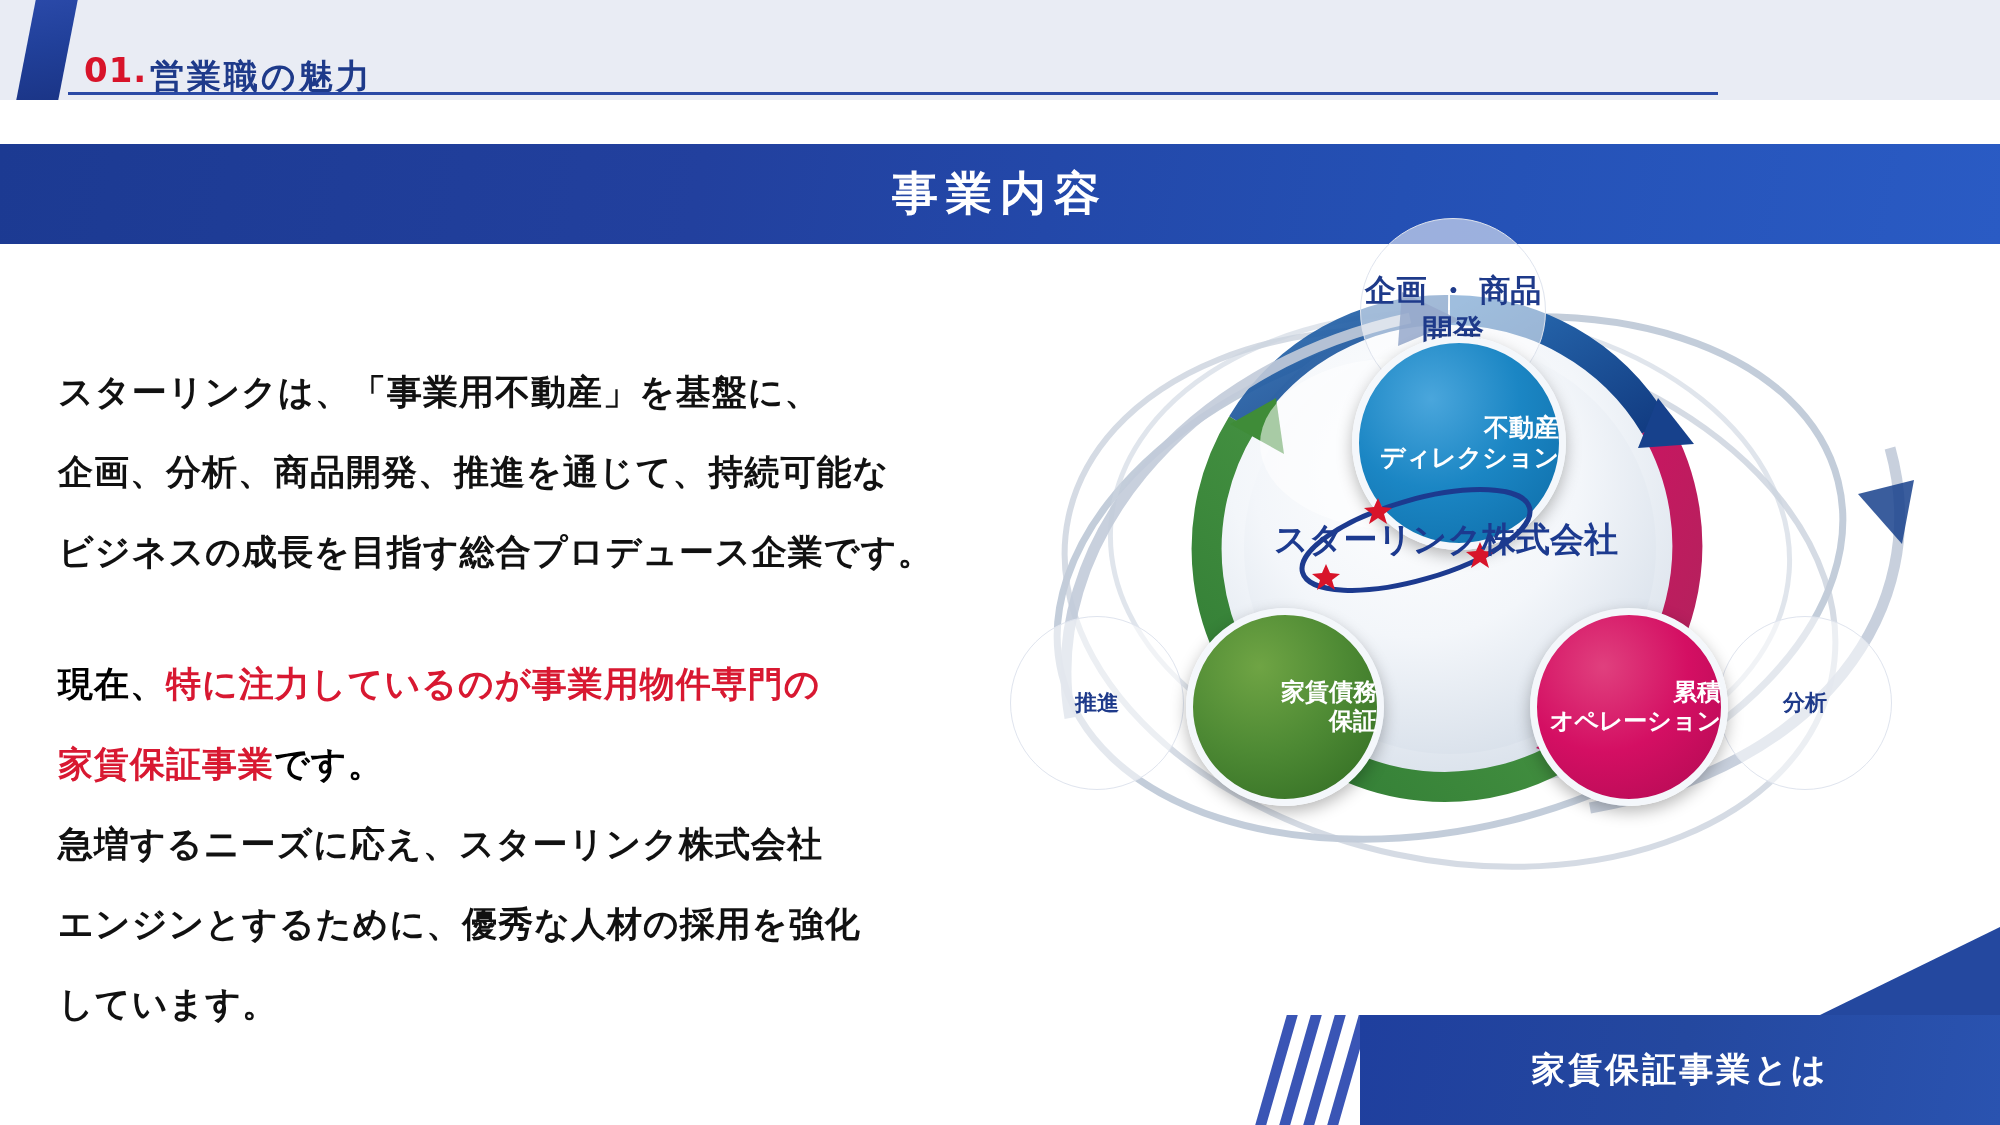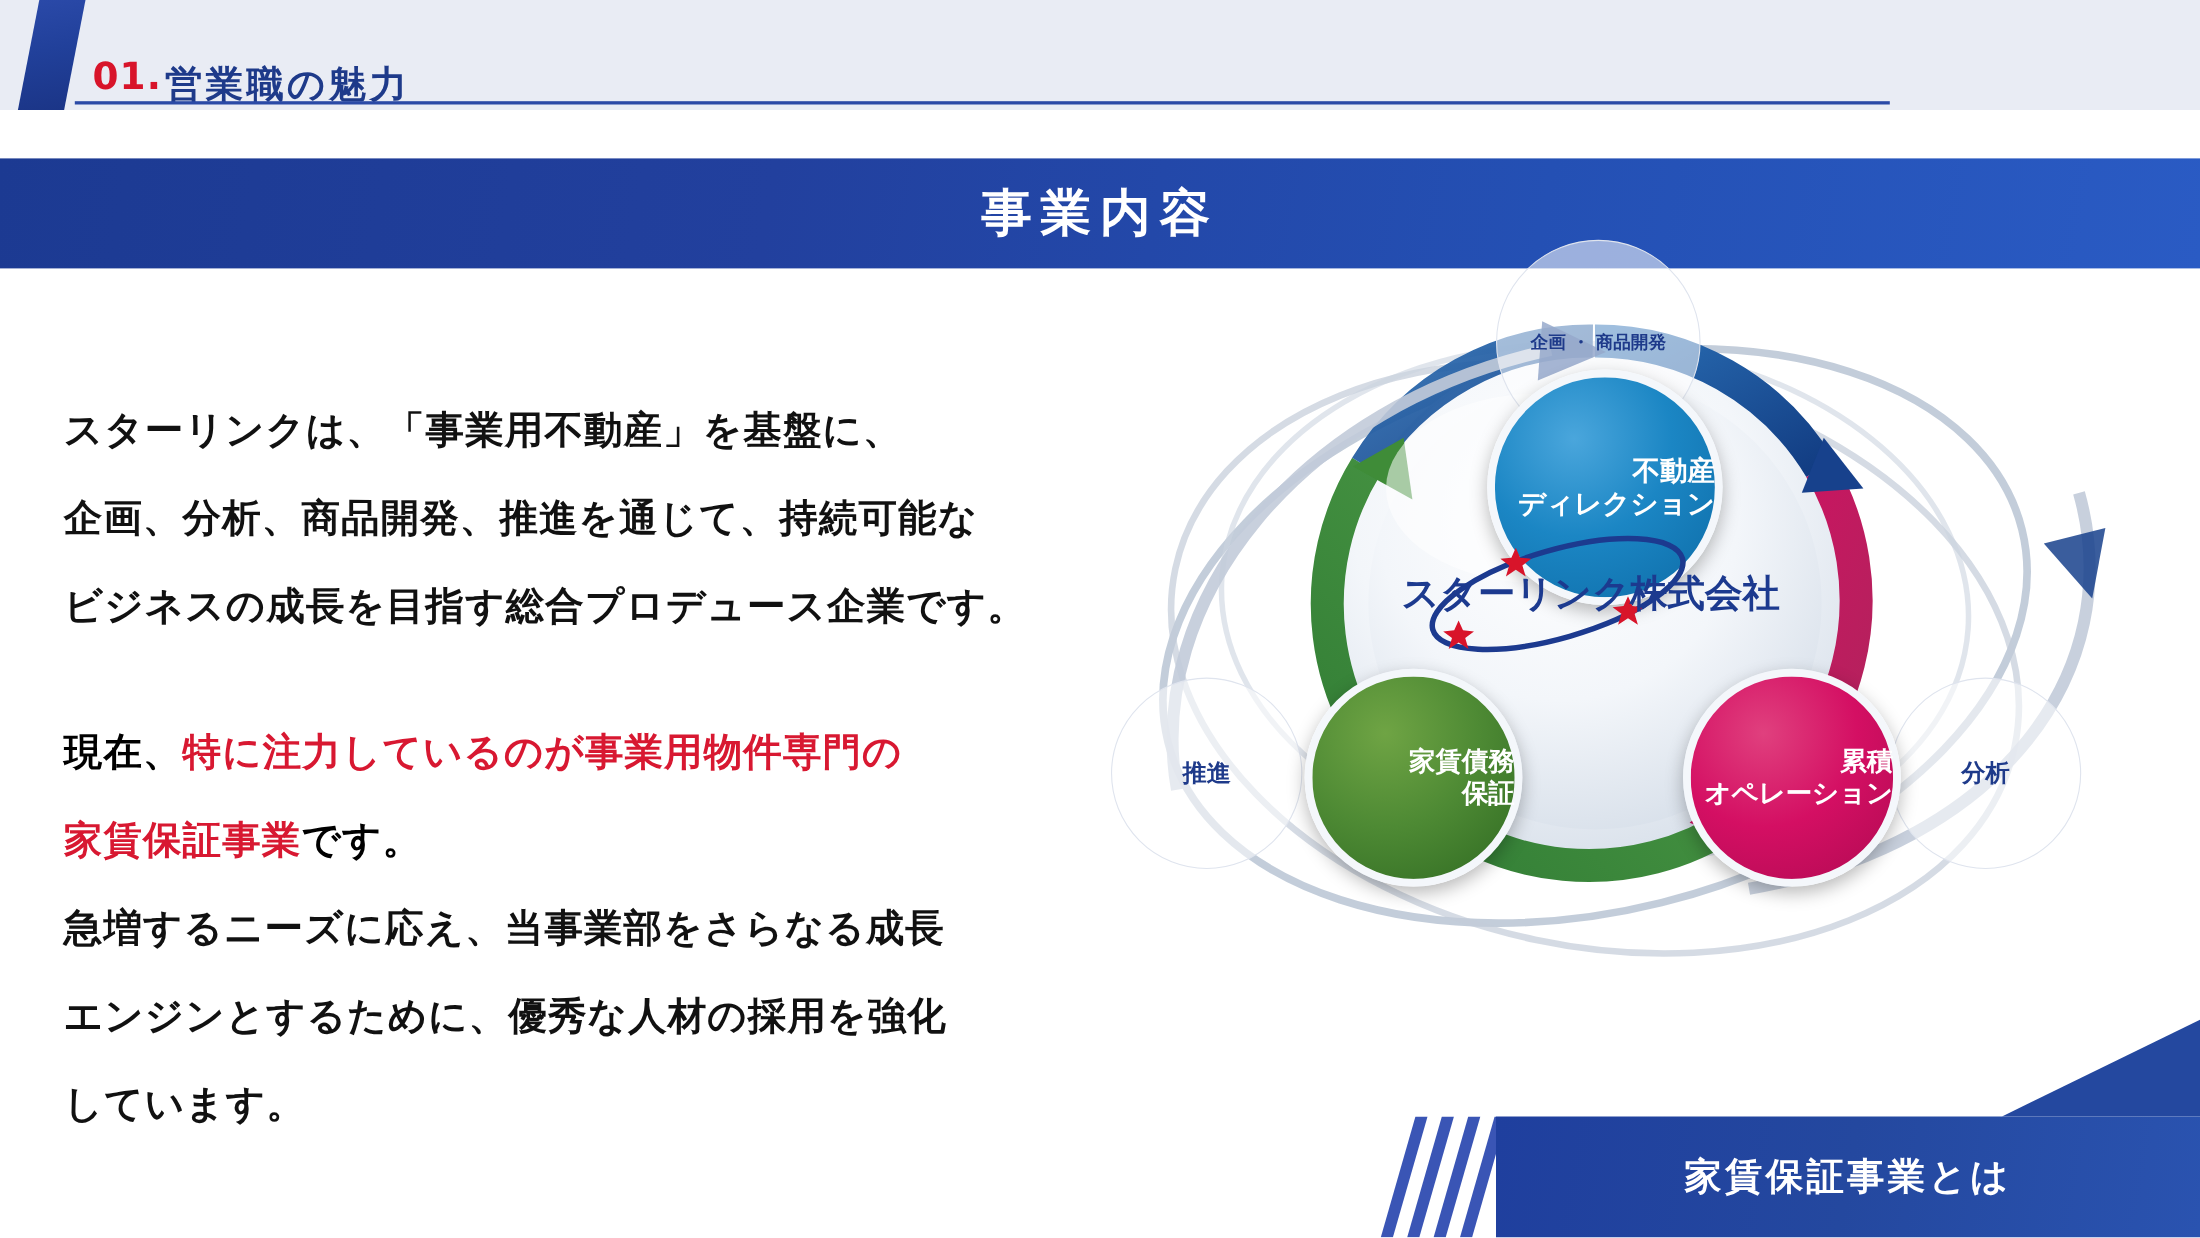--- a/index.html
+++ b/index.html
@@ -86,21 +86,21 @@
     background:radial-gradient(circle at 36% 28%,#e0407e 0%,#d40f63 48%,#b00a52 100%);
     border:7px solid #f4f7fb;font-size:24px;
   }
 
   .ghost-label{
     position:absolute;border-radius:50%;
     display:flex;align-items:center;justify-content:center;
     color:#1e3a8a;font-weight:bold;text-align:center;
     border:1.5px solid #dfe4ee;background:rgba(255,255,255,.55);
   }
-  .ghost-top{left:330px;top:-30px;width:184px;height:184px;font-size:16px;line-height:1.28;}
+  .ghost-top{left:330px;top:-30px;width:184px;height:184px;font-size:31px;line-height:1.28;}
   .ghost-left{left:-20px;top:368px;width:172px;height:172px;font-size:22px;}
   .ghost-right{left:688px;top:368px;width:172px;height:172px;font-size:22px;}
 
   
   .logo-wrap{
     position:absolute;left:236px;top:232px;width:360px;height:120px;
     display:flex;align-items:center;justify-content:center;
   }
   .logo-text{
     position:relative;z-index:3;
@@ -152,21 +152,21 @@
   <div class="copy-line">ビジネスの成長を目指す総合プロデュース企業です。</div>
 
   <div class="copy-gap"></div>
 
   <div class="copy-line">
     <span class="blk">現在、</span><span class="red">特に注力しているのが事業用物件専門の</span>
   </div>
   <div class="copy-line">
     <span class="red">家賃保証事業</span><span class="blk">です。</span>
   </div>
-  <div class="copy-line">急増するニーズに応え、当事業部をさらなる成長</div>
+  <div class="copy-line">急増するニーズに応え、スターリンク株式会社</div>
   <div class="copy-line">エンジンとするために、優秀な人材の採用を強化</div>
   <div class="copy-line">しています。</div>
 </div>
 
 <div class="diagram">
 
   <svg class="d-svg" width="930" height="720" viewBox="0 0 930 720">
     <defs>
       <radialGradient id="sphereGrad" cx="42%" cy="32%" r="72%">
         <stop offset="0%" stop-color="#ffffff"></stop>

